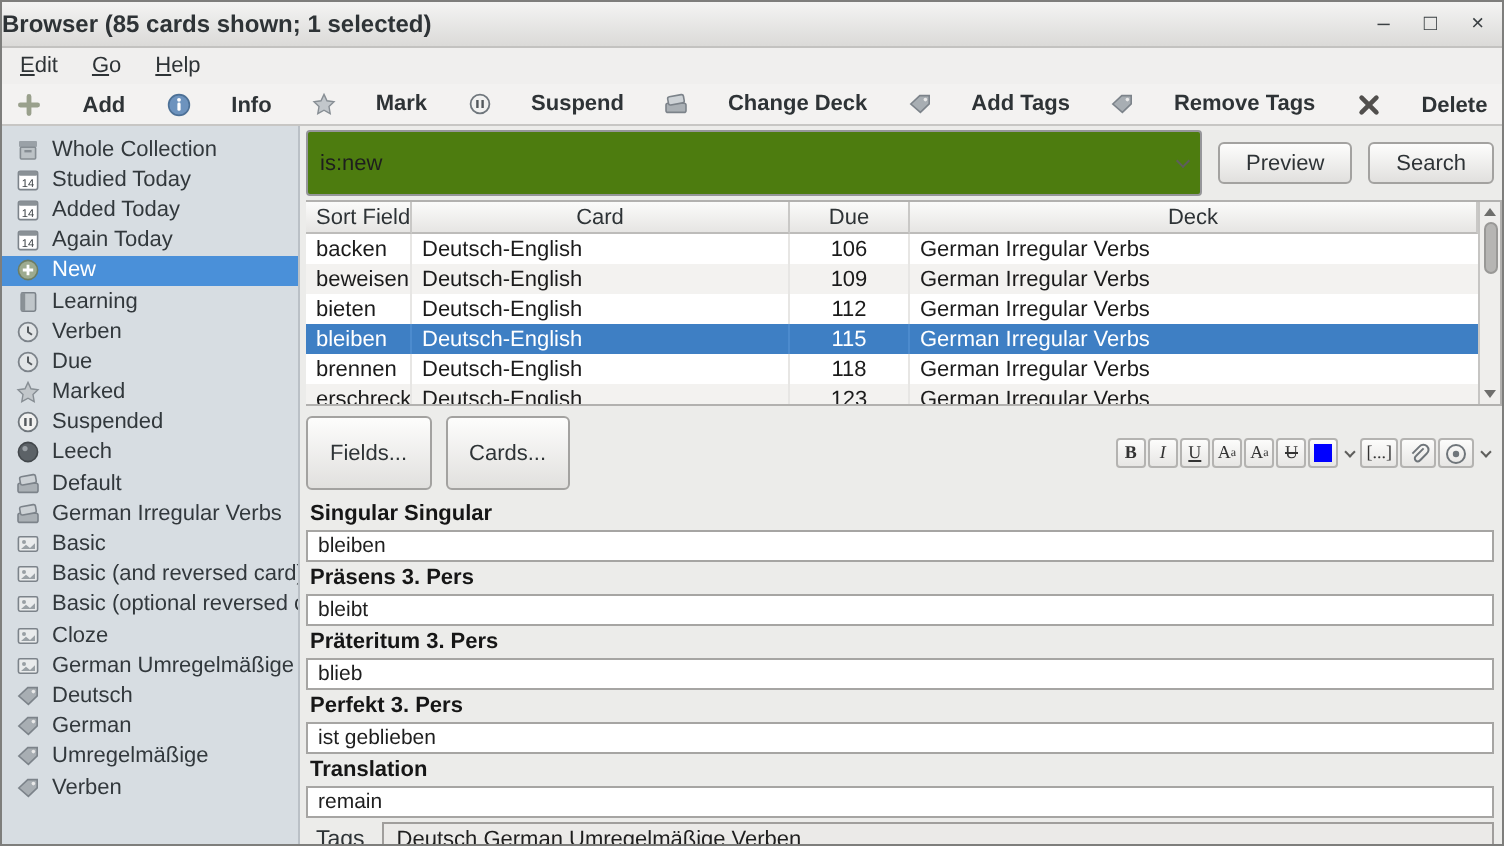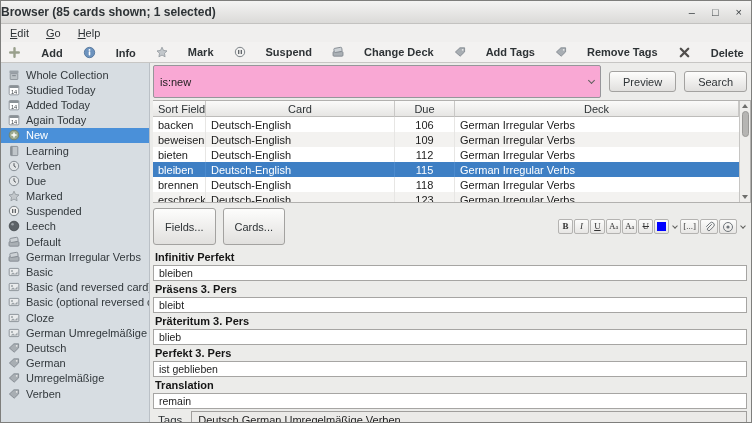--- a/index.html
+++ b/index.html
@@ -32,21 +32,21 @@
     font-size:11px;color:#32383c;overflow:hidden;}
   .side-item{display:flex;align-items:center;gap:6px;height:15.2px;padding-left:7px;white-space:nowrap;overflow:hidden;}
   .side-item.sel{background:#4a90d9;color:#fff;}
   .icon{display:inline-flex;flex:0 0 auto;}
   .icon svg{display:block;}
 
   
   .main{flex:1;display:flex;flex-direction:column;min-width:0;background:#ececea;}
 
   .search-row{flex:0 0 25px;display:flex;align-items:center;gap:8px;padding:2px 4px 2px 3px;}
-  .combo{flex:1;height:33px;background:#f9a8d4;border:1px solid #96969a;border-radius:2px;display:flex;
+  .combo{flex:1;height:33px;background:#4d7c0f;border:1px solid #96969a;border-radius:2px;display:flex;
     align-items:center;font-size:11px;color:#1e1e1e;padding:0 6px;}
   .chev{width:5px;height:5px;border-right:1.4px solid #5e5e5c;border-bottom:1.4px solid #5e5e5c;
     transform:rotate(45deg);margin-top:-3px;}
   .combo .chev{margin-left:auto;}
   .btn{height:21px;padding:0 13px;border:1px solid #a3a2a0;border-radius:3px;
     background:linear-gradient(#fdfdfc,#e1e0de);font-size:11px;color:#2e3336;display:flex;align-items:center;white-space:nowrap;}
 
   
   .table-area{flex:0 0 103px;display:flex;margin-left:3px;border:1px solid #b2b1af;border-left:none;background:#fff;overflow:hidden;}
   .tgrid{flex:1;min-width:0;overflow:hidden;}
@@ -516,21 +516,21 @@
                   </svg>
                 </span>
               </span>
               <span class="fmt-btn noborder">
                 <span class="fmt-arrow"></span>
               </span>
             </div>
         </div>
         <div class="fields">
             <div class="field">
-              <div class="f-label">Infinitiv Perfekt</div>
+              <div class="f-label">Singular Singular</div>
               <div class="f-input">bleiben</div>
             </div>
             <div class="field">
               <div class="f-label">Präsens 3. Pers</div>
               <div class="f-input">bleibt</div>
             </div>
             <div class="field">
               <div class="f-label">Präteritum 3. Pers</div>
               <div class="f-input">blieb</div>
             </div>

